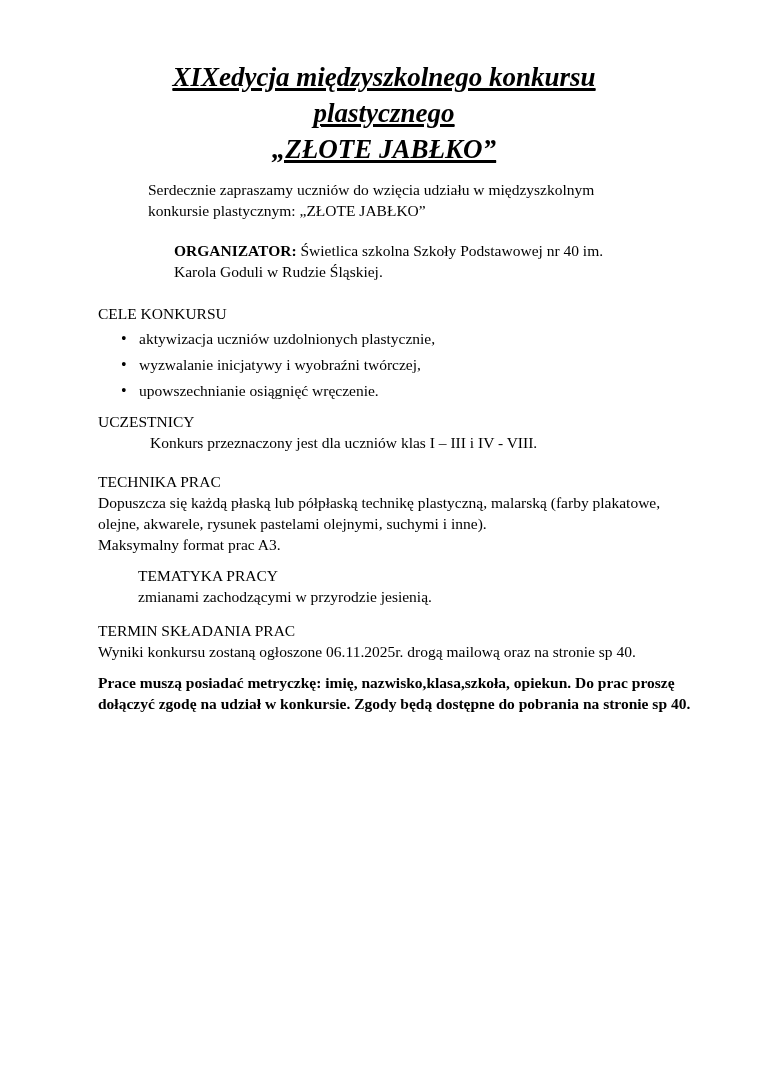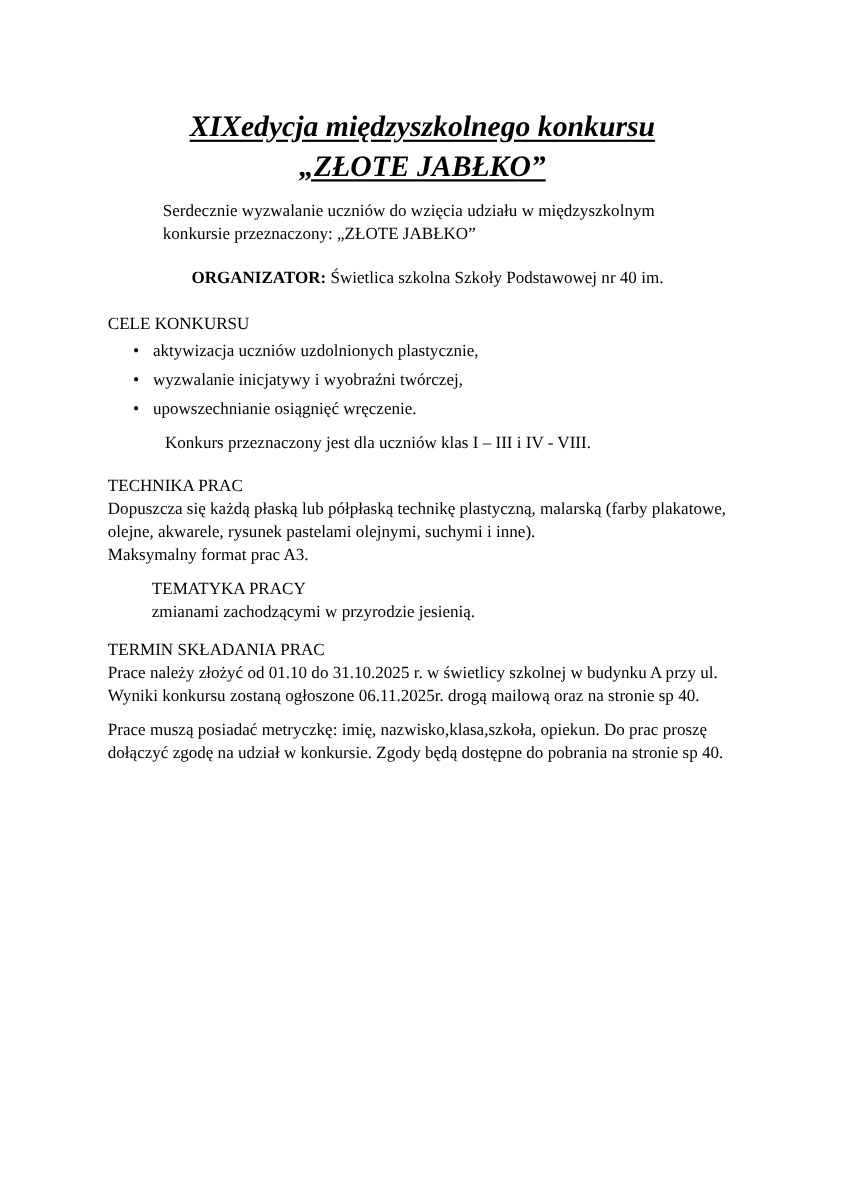--- a/index.html
+++ b/index.html
@@ -3,21 +3,21 @@
 <meta charset="utf-8">
 <style>
   html, body { margin: 0; padding: 0; background: #ffffff; }
   body {
     width: 768px; height: 1086px;
     font-family: "Liberation Serif", serif;
     color: #000; overflow: hidden;
   }
   .page { width: 768px; height: 1086px; box-sizing: border-box; }
 
-  .title { padding-top: 97px; text-align: center; }
+  .title { padding-top: 59px; text-align: center; text-decoration: underline; }
   .title-line {
     font-size: 27px; line-height: 36px;
     font-weight: bold; font-style: italic;
   }
   .title-line span { text-decoration: underline; text-underline-offset: 3px; }
 
   .content { margin-left: 98px; font-size: 15.5px; }
   .line { line-height: 21px; white-space: pre; }
   .heading { font-weight: normal; line-height: 21px; white-space: pre; }
   .b { font-weight: bold; }
@@ -26,42 +26,44 @@
   .organizer { margin-top: 19px; margin-left: 76px; }
   .goals { margin-top: 21px; }
   .bullet-list { margin-top: 4px; }
   .bullet-item { display: flex; align-items: baseline; line-height: 21px; margin-bottom: 5px; }
   .bullet { margin-left: 23px; width: 18px; font-size: 16px; }
   .participants { margin-top: 10px; }
   .participants .line { text-indent: 52px; }
   .technique { margin-top: 18px; }
   .theme { margin-top: 10px; margin-left: 40px; }
   .deadline { margin-top: 13px; }
-  .requirements { margin-top: 10px; }
+  .requirements { margin-top: 10px; font-weight: bold; }
   .closing { margin-top: 18px; font-weight: bold; line-height: 21px; white-space: pre; }
 </style>
 </head>
 <body>
 
 <div class="page">
 
   <div class="title">
     <div class="title-line"><span>XIXedycja międzyszkolnego konkursu</span></div>
+    <div class="title-line"><span>plastycznego</span></div>
     <div class="title-line"><span>„ZŁOTE JABŁKO”</span></div>
   </div>
 
   <div class="content">
 
     <div class="intro">
-      <div class="line">Serdecznie wyzwalanie uczniów do wzięcia udziału w międzyszkolnym</div>
-      <div class="line">konkursie przeznaczony: „ZŁOTE JABŁKO”</div>
+      <div class="line">Serdecznie zapraszamy uczniów do wzięcia udziału w międzyszkolnym</div>
+      <div class="line">konkursie plastycznym: „ZŁOTE JABŁKO”</div>
     </div>
 
     <div class="organizer">
       <div class="line"><span class="b">ORGANIZATOR:</span><span> Świetlica szkolna Szkoły Podstawowej nr 40 im.</span></div>
+      <div class="line">Karola Goduli w Rudzie Śląskiej.</div>
     </div>
 
     <div class="goals">
       <div class="heading">CELE KONKURSU</div>
       <div class="bullet-list">
         <div class="bullet-item">
           <span class="bullet">•</span>
           <span class="bullet-text">aktywizacja uczniów uzdolnionych plastycznie,</span>
         </div>
         <div class="bullet-item">
@@ -69,38 +71,38 @@
           <span class="bullet-text">wyzwalanie inicjatywy i wyobraźni twórczej,</span>
         </div>
         <div class="bullet-item">
           <span class="bullet">•</span>
           <span class="bullet-text">upowszechnianie osiągnięć wręczenie.</span>
         </div>
       </div>
     </div>
 
     <div class="participants">
+      <div class="heading">UCZESTNICY</div>
       <div class="line">Konkurs przeznaczony jest dla uczniów klas I – III i IV - VIII.</div>
     </div>
 
     <div class="technique">
       <div class="heading">TECHNIKA PRAC</div>
       <div class="line">Dopuszcza się każdą płaską lub półpłaską technikę plastyczną, malarską (farby plakatowe,</div>
       <div class="line">olejne, akwarele, rysunek pastelami olejnymi, suchymi i inne).</div>
       <div class="line">Maksymalny format prac A3.</div>
     </div>
 
     <div class="theme">
       <div class="heading">TEMATYKA PRACY</div>
       <div class="line">zmianami zachodzącymi w przyrodzie jesienią.</div>
     </div>
 
     <div class="deadline">
       <div class="heading">TERMIN SKŁADANIA PRAC</div>
-      <div class="line">Prace należy złożyć od 01.10 do 31.10.2025 r. w świetlicy szkolnej w budynku A przy ul.</div>
       <div class="line">Wyniki konkursu zostaną ogłoszone 06.11.2025r. drogą mailową oraz na stronie sp 40.</div>
     </div>
 
     <div class="requirements">
       <div class="line">Prace muszą posiadać metryczkę: imię, nazwisko,klasa,szkoła, opiekun. Do prac proszę</div>
       <div class="line">dołączyć zgodę na udział w konkursie. Zgody będą dostępne do pobrania na stronie sp 40.</div>
     </div>
 
 
   </div>

